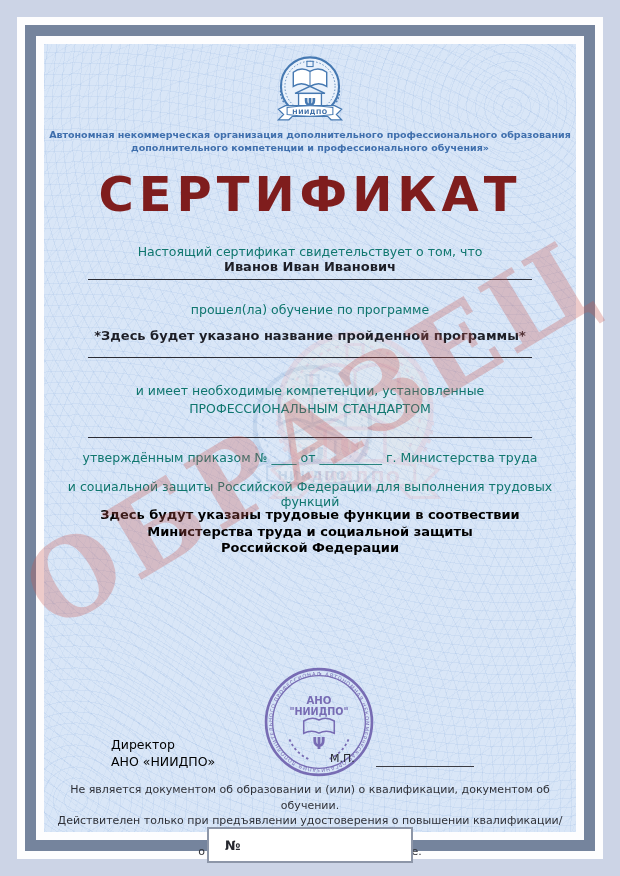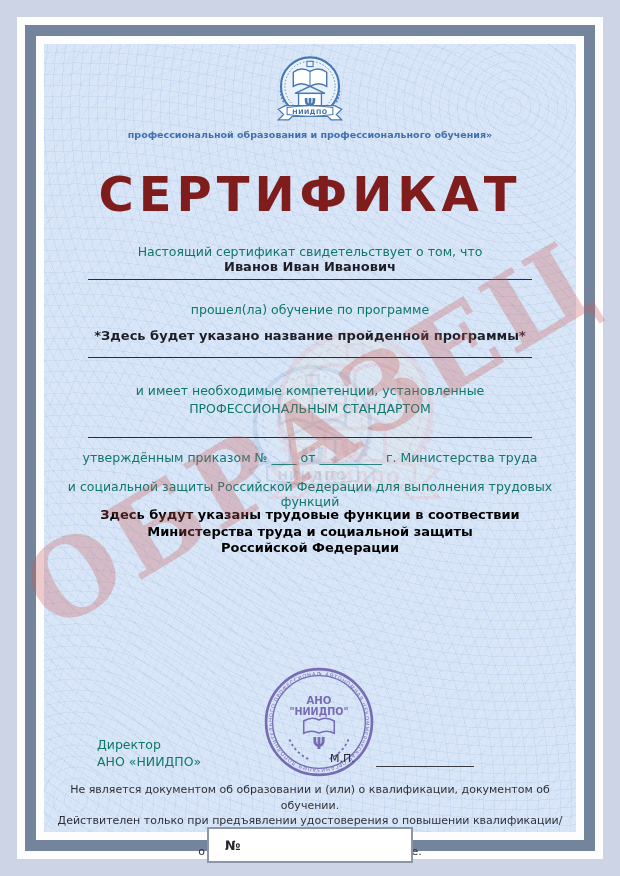--- a/index.html
+++ b/index.html
@@ -29,21 +29,21 @@
   .bg-emblem-red{position:absolute;left:240px;top:318px;width:230px;height:198px;opacity:.10;z-index:1;
     filter:sepia(1) saturate(4) hue-rotate(-45deg);}
   
   .blk{position:absolute;left:44px;width:532px;text-align:center;z-index:2;}
   .org-line{font-size:9.5px;font-weight:700;color:#3f6fad;line-height:12.5px;}
   .title{font-size:48px;font-weight:800;color:#7f1d1d;letter-spacing:5px;line-height:1;}
   .plain{font-size:12.5px;color:#0f766e;margin-top:12px;}
   .bold{font-size:13px;font-weight:700;color:#1d1e26;}
   .rule{position:absolute;left:88px;width:444px;border-top:1.6px solid #2b2c34;z-index:2;}
   .fn-line{font-size:13px;font-weight:700;color:#000000;line-height:16.5px;}
-  .director{position:absolute;left:97px;top:736px;text-align:left;font-size:12.5px;line-height:17px;color:#0f766e;z-index:2;}
+  .director{position:absolute;left:111px;top:736px;text-align:left;font-size:12.5px;line-height:17px;color:#000000;z-index:2;}
   .mp{position:absolute;left:330px;top:752px;font-size:11px;color:#26272e;z-index:2;}
   .sig-line{position:absolute;left:376px;top:766px;width:98px;border-top:1.5px solid #3a3b42;z-index:2;}
   .footer-line{font-size:11px;line-height:15.5px;color:#2f3138;}
   
   .stamp{position:absolute;left:263px;top:666px;width:112px;height:112px;opacity:.88;z-index:2;}
   
   .watermark{
     position:absolute;left:50%;top:372px;z-index:3;pointer-events:none;
     transform:translateX(-50%) rotate(-31deg);
     font-family:"DejaVu Serif","Liberation Serif",serif;
@@ -91,21 +91,22 @@
   </svg>
 <svg class="bg-emblem-red">
     <use href="#emblem"></use>
   </svg>
 
 <svg class="blk" style="left:266px;top:51px;width:88px;height:76px" viewBox="0 0 100 86">
     <use href="#emblem"></use>
   </svg>
 
 <div class="blk" style="top:129px">
-  <div class="org-line">профессиональной образования и профессионального обучения»</div>
+  <div class="org-line">Автономная некоммерческая организация дополнительного профессионального образования</div>
+  <div class="org-line">дополнительного компетенции и профессионального обучения»</div>
 </div>
 
 <div class="blk title" style="top:170px">СЕРТИФИКАТ</div>
 <div class="blk plain" style="top:232px">Настоящий сертификат свидетельствует о том, что</div>
 
 <div class="blk bold" style="top:259px">Иванов Иван Иванович</div>
 <div class="rule" style="top:279px"></div>
 <div class="blk plain" style="top:290px">прошел(ла) обучение по программе</div>
 
 <div class="blk bold" style="top:328px">*Здесь будет указано название пройденной программы*</div>

